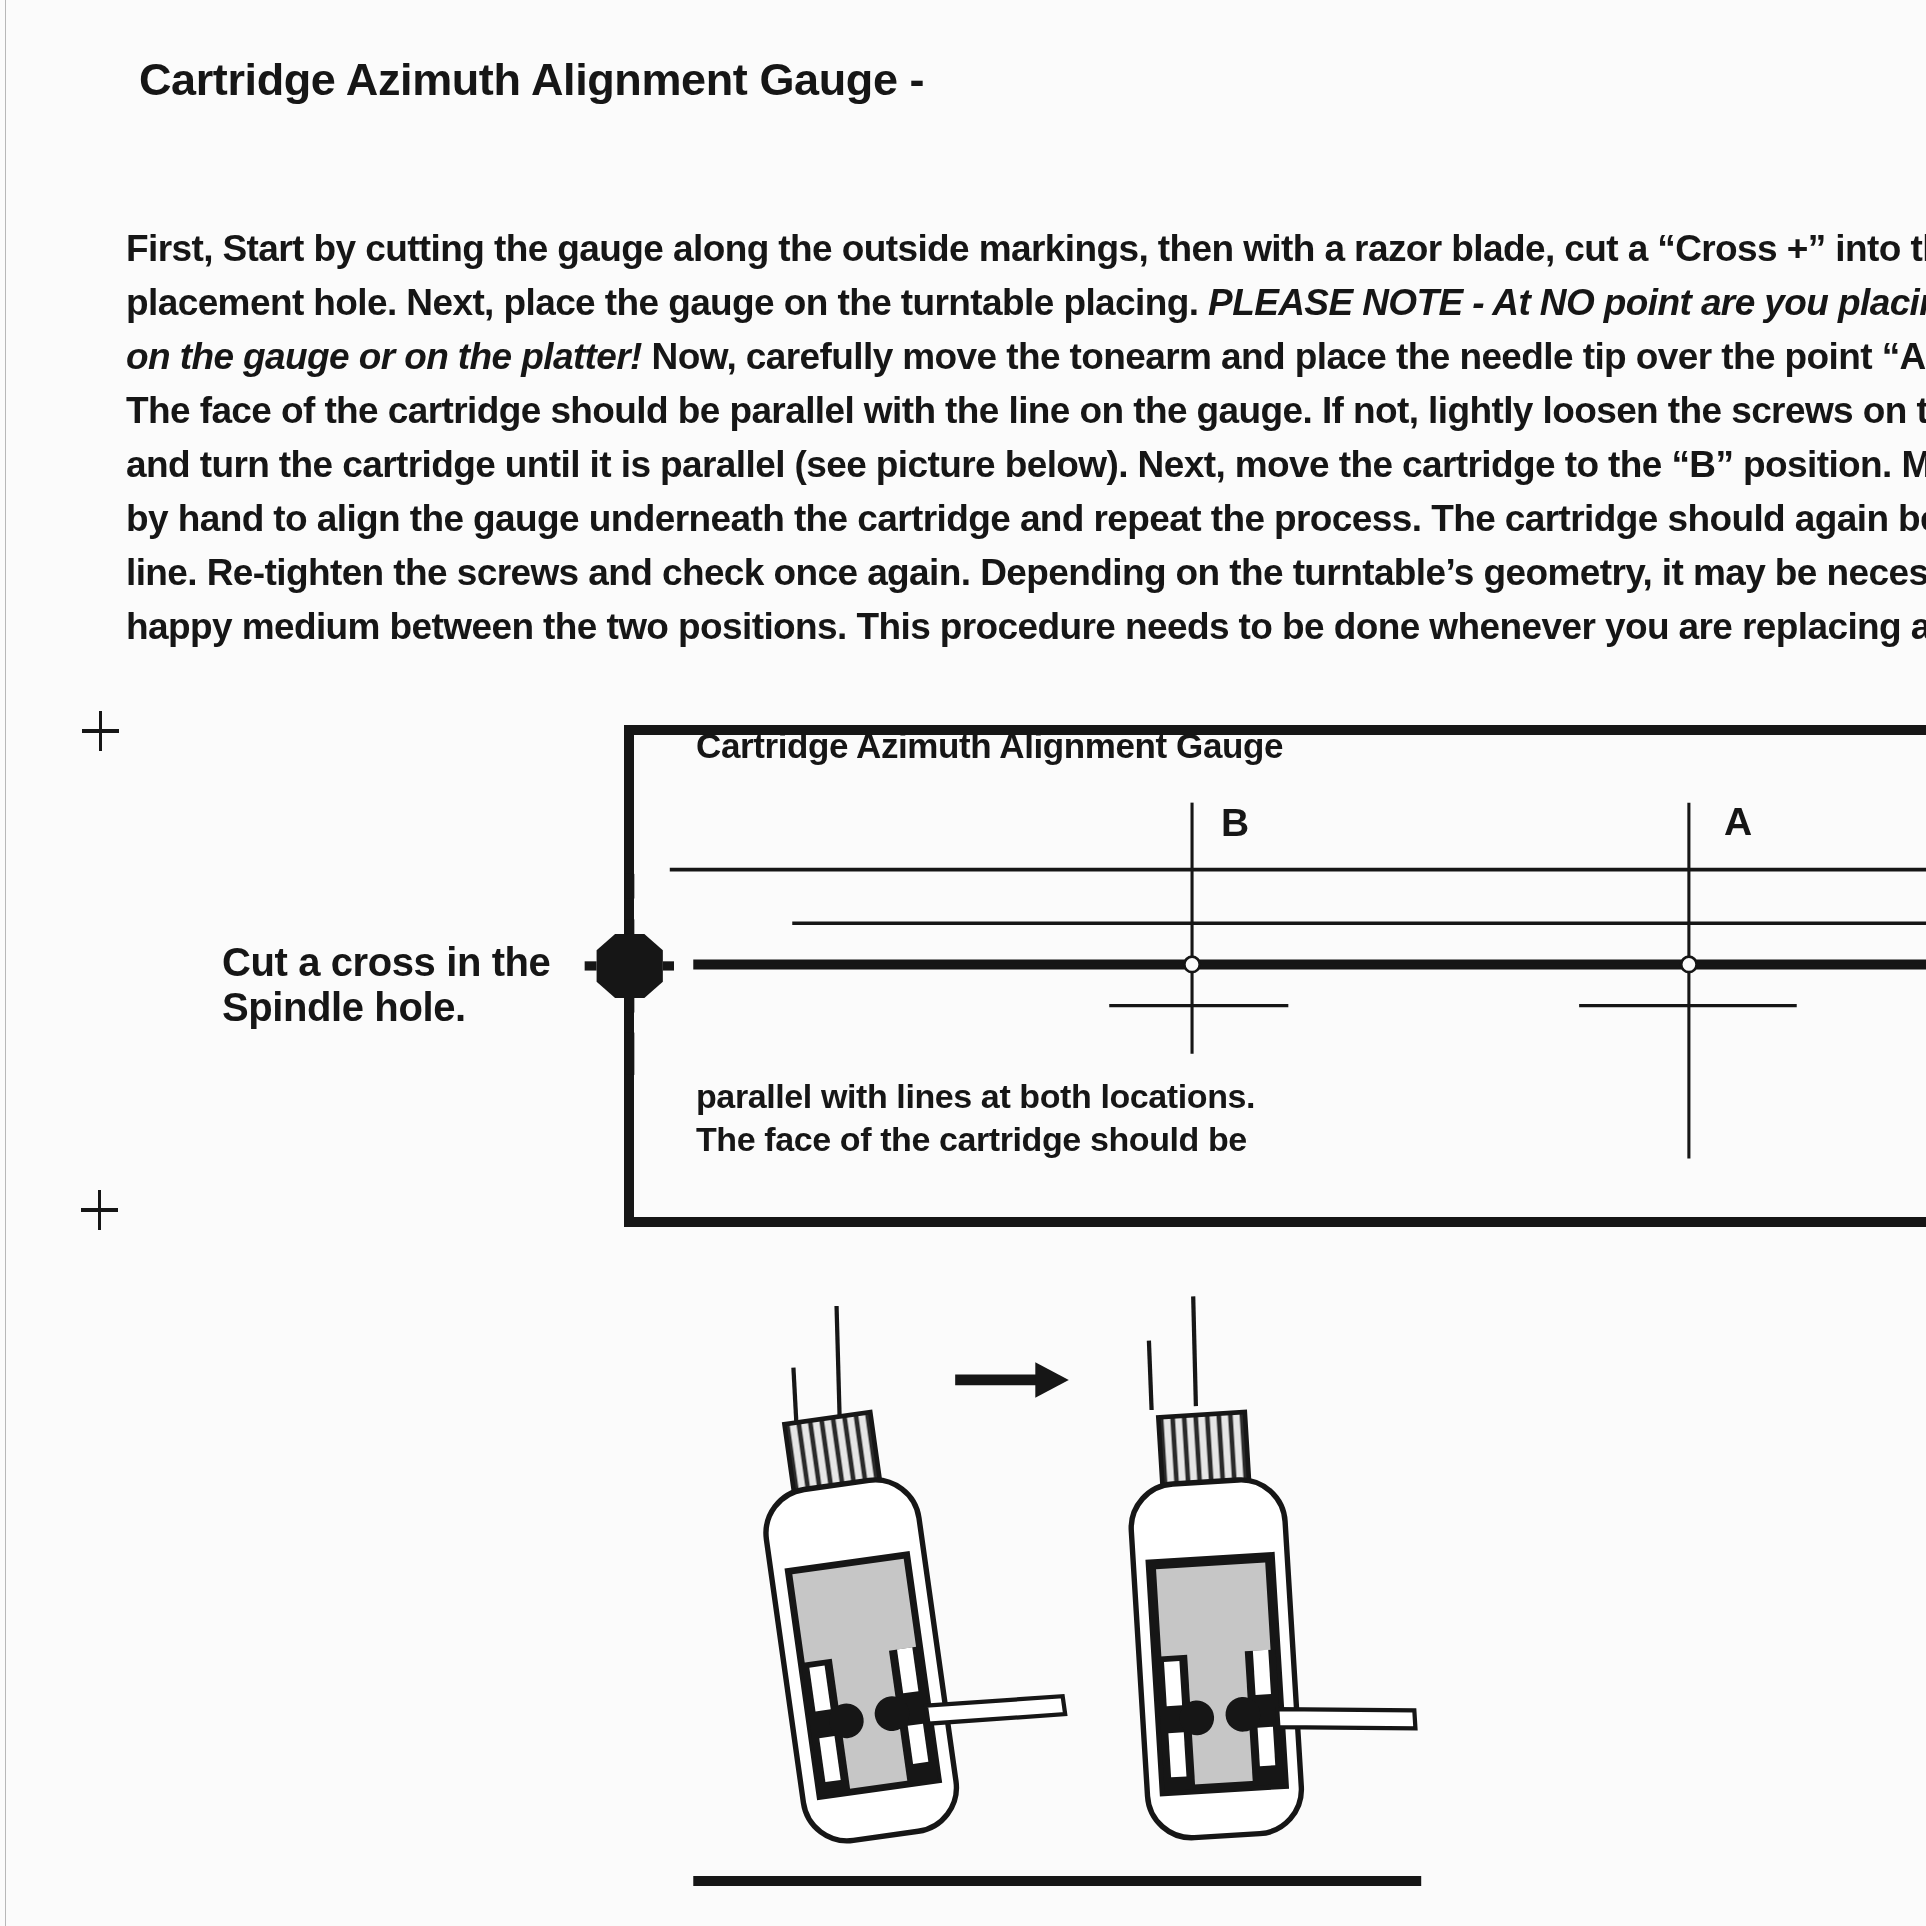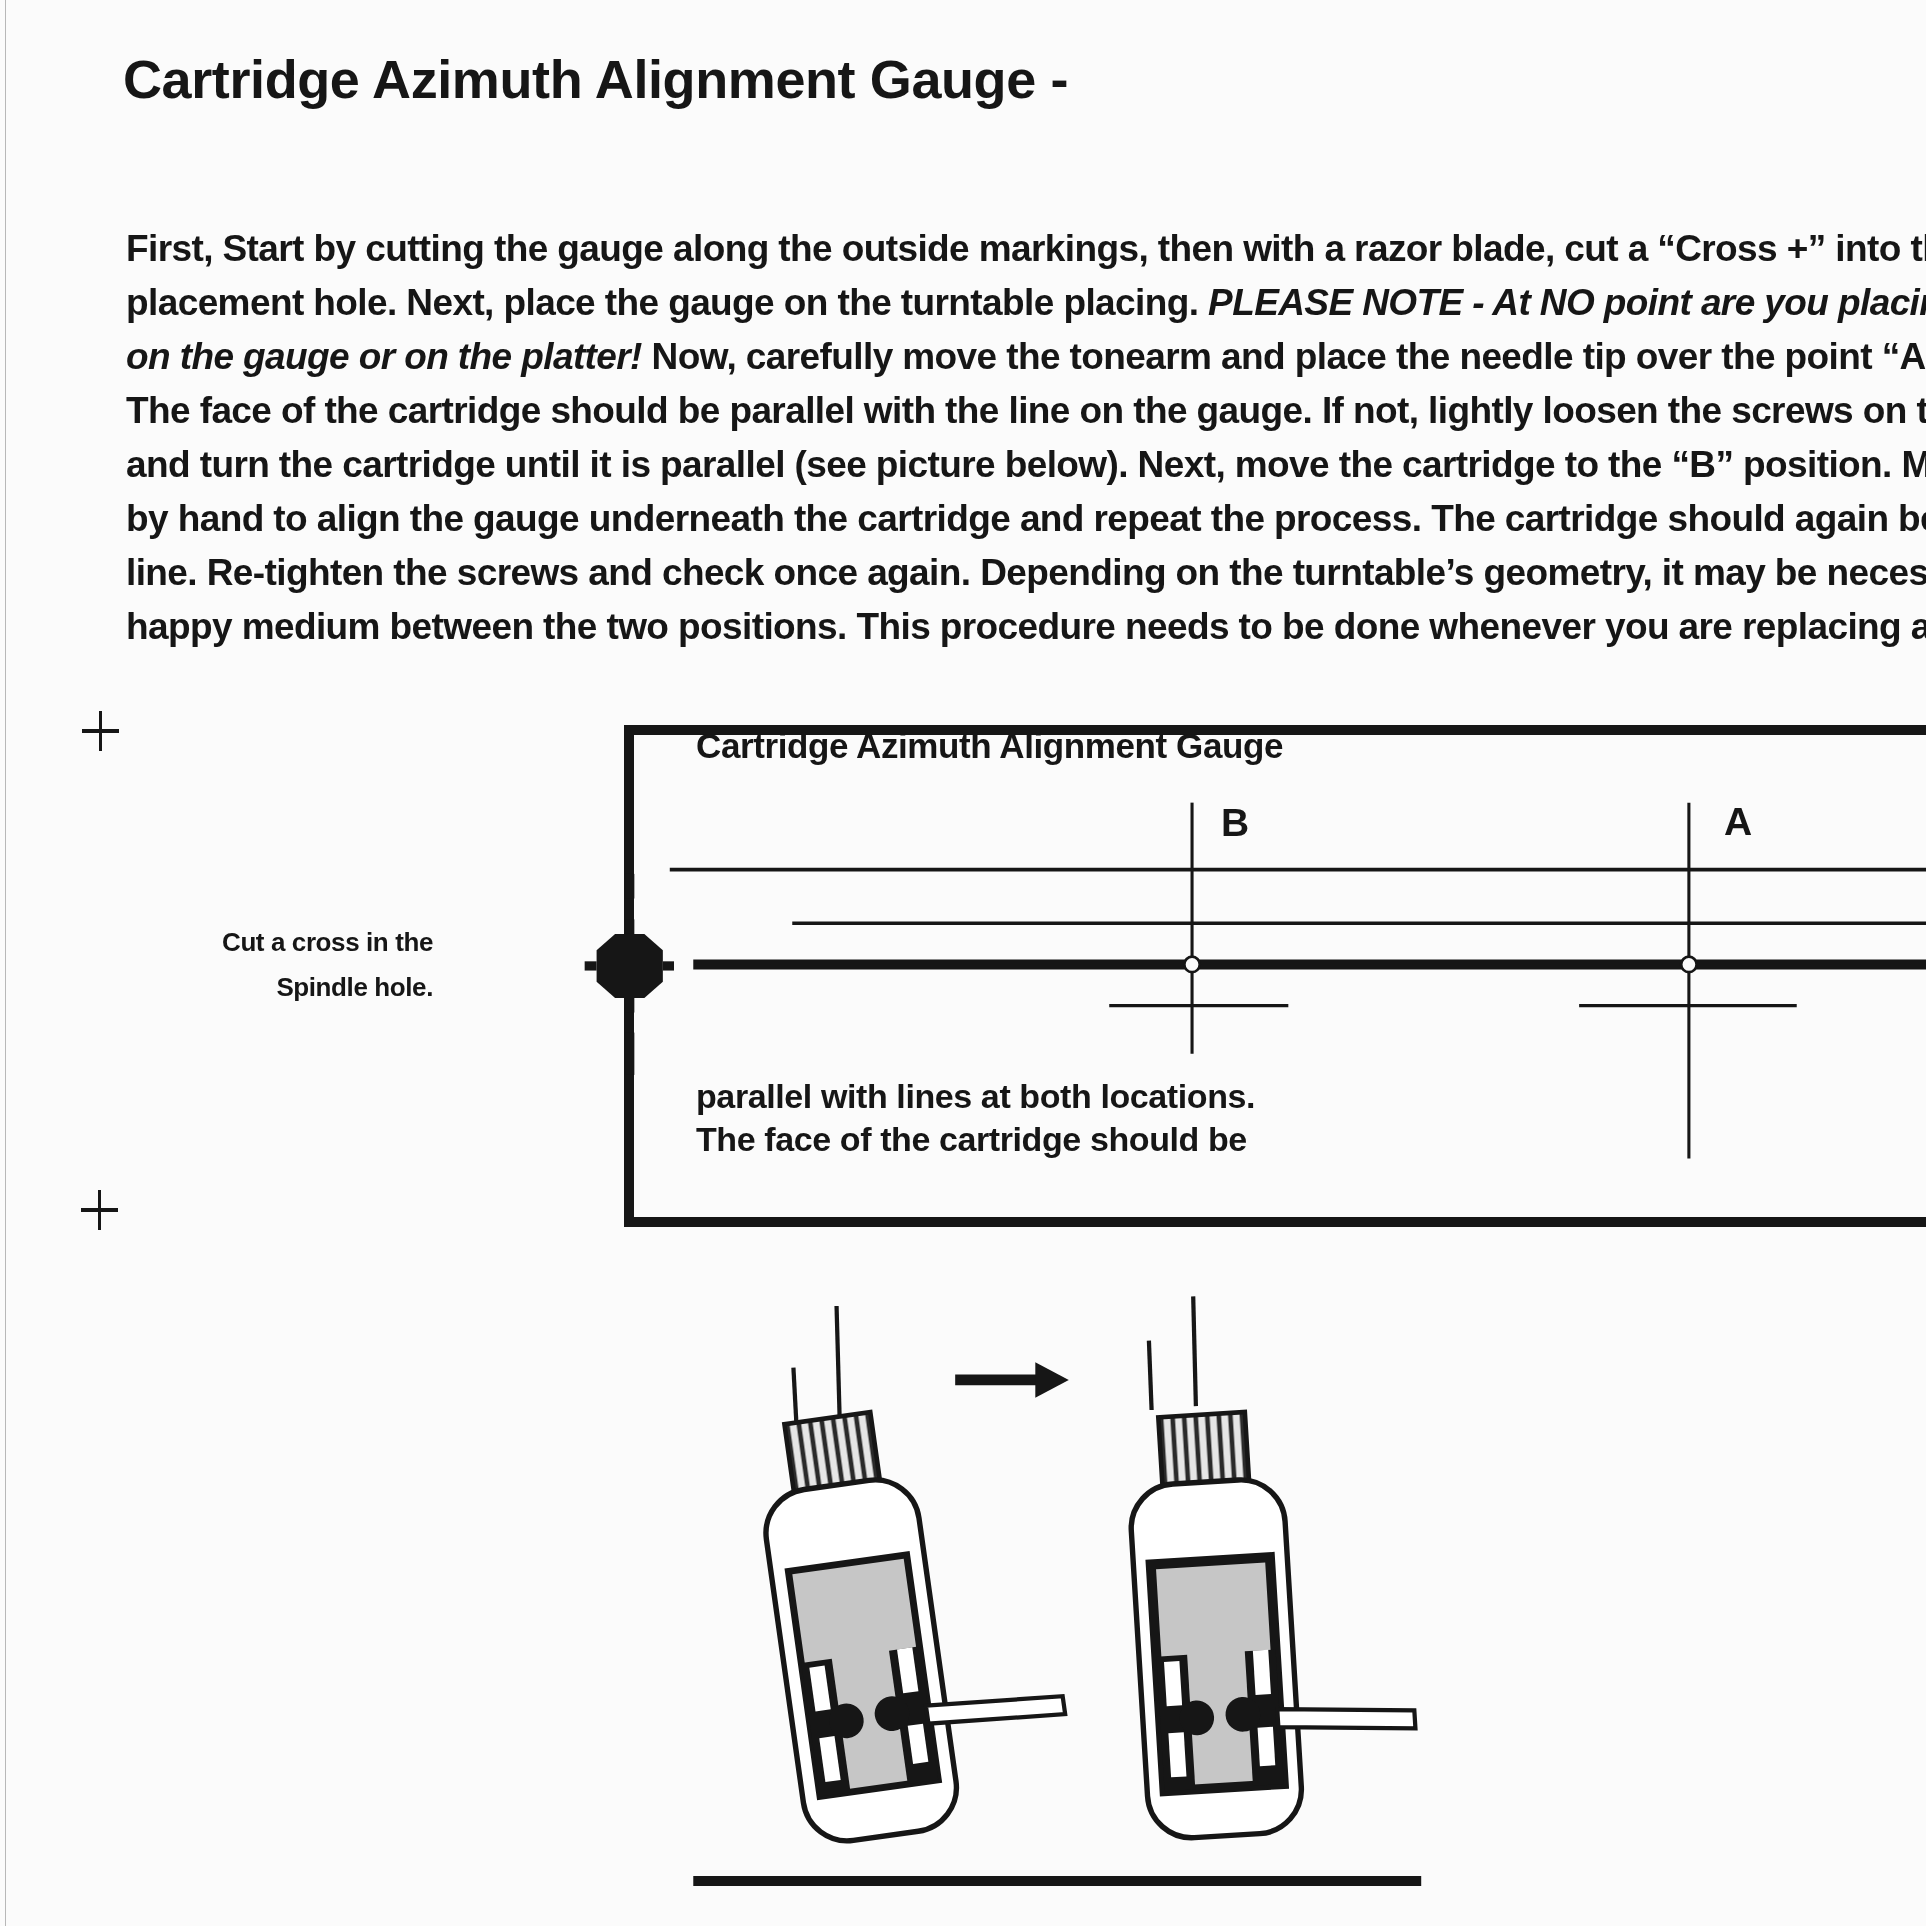--- a/index.html
+++ b/index.html
@@ -23,21 +23,21 @@
   .nowrap { white-space: nowrap; }
 
   .scan-edge {
     position: absolute;
     left: 5px; top: 0;
     width: 1.2px; height: 1965px;
     background: #b8b8b8;
   }
 
   .doc-header { left: 123px; top: 56px; }
-  .doc-title    { font-size: 54px; line-height: 47px; letter-spacing: -0.4px; }
+  .doc-title    { font-size: 45px; line-height: 47px; letter-spacing: -0.4px; margin-left: 16px; }
   .doc-subtitle { font-size: 40px; line-height: 47px; letter-spacing: -0.4px; }
 
   .instructions { left: 126px; top: 222px; font-size: 37px; letter-spacing: -0.6px; }
   .instruction-line { line-height: 54px; white-space: nowrap; }
   .em { font-style: italic; }
 
   .cropmark { position: absolute; width: 37px; height: 40px; }
   .cropmark .bar-h {
     position: absolute; left: 0; right: 0; top: 50%;
     height: 3.5px; margin-top: -1.9px; background: var(--ink);
@@ -50,21 +50,21 @@
   .gauge-box {
     position: absolute;
     left: 624px; top: 725px;
     width: 1363px; height: 502px;
     border: 10px solid var(--ink);
   }
   .gauge-title { left: 696px; top: 726px; font-size: 35px; letter-spacing: -0.4px; }
   .point-label { font-size: 39px; }
   .point-label-b { left: 1221px; top: 801px; }
   .point-label-a { left: 1724px; top: 800px; }
-  .spindle-note { left: 222px; top: 920px; font-size: 26px; line-height: 45px; letter-spacing: -0.4px; text-align: right; }
+  .spindle-note { left: 222px; top: 940px; font-size: 40px; line-height: 45px; letter-spacing: -0.4px; }
   .parallel-note { left: 696px; top: 1075px; font-size: 34px; line-height: 43px; letter-spacing: -0.4px; }
 
   svg.layer {
     position: absolute; left: 0; top: 0;
     width: 2542px; height: 1965px;
     pointer-events: none;
   }
   .ink-stroke { stroke: var(--ink); }
   .ink-fill   { fill: var(--ink); }
   .paper-fill { fill: var(--paper); }

